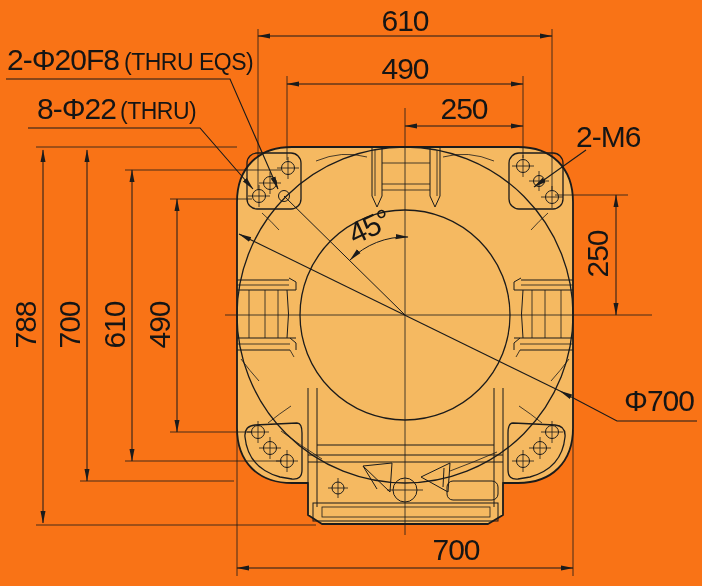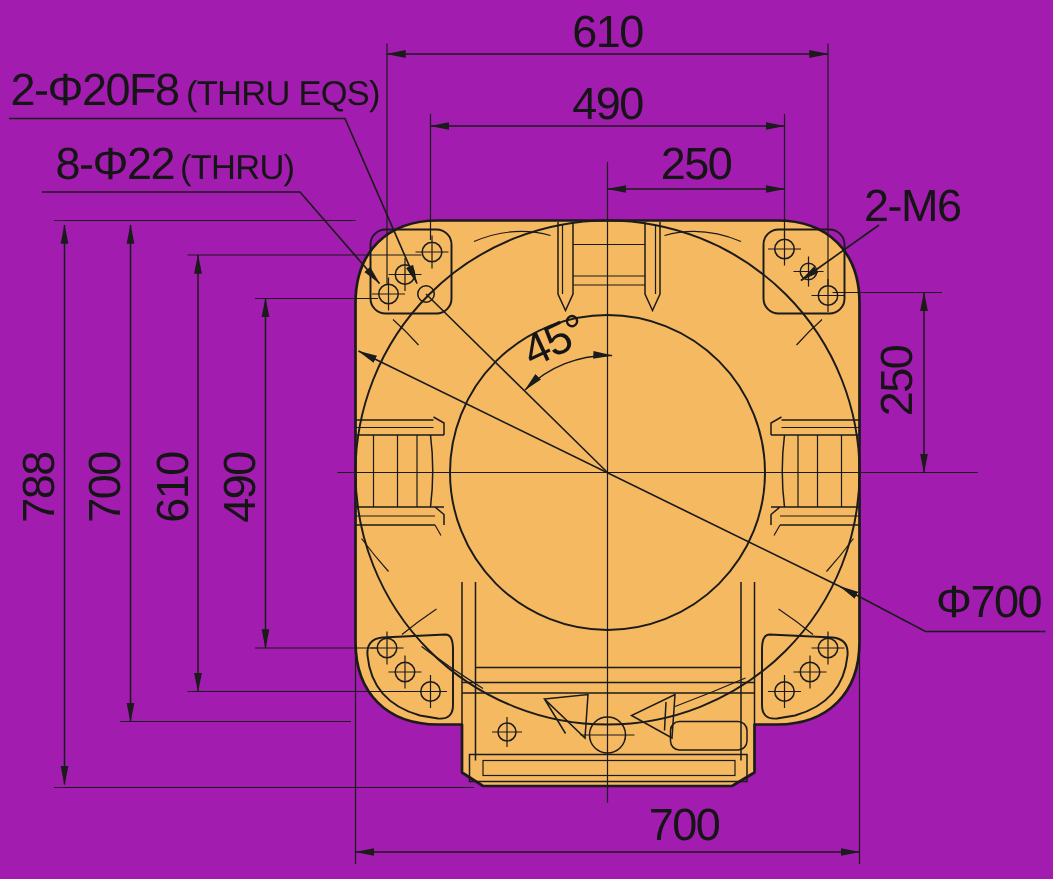--- a/index.html
+++ b/index.html
@@ -1,16 +1,16 @@
 <!DOCTYPE html>
 <html><head>
 <meta charset="utf-8">
 <style>
   html,body{margin:0;padding:0;background:#ffffff;}
-  #stage{position:relative;width:702px;height:586px;background:#a21caf;overflow:hidden;}
+  #stage{position:relative;width:702px;height:586px;background:#f97316;overflow:hidden;}
   svg{display:block;}
   svg text{font-family:"Liberation Sans", sans-serif; fill:#151515;}
   .num{font-size:30px; letter-spacing:-1px;}
   .note{font-size:23px; letter-spacing:-0.5px;}
   .mid{text-anchor:middle;}
   .sil{stroke:#1b1b1b;stroke-width:1.8;stroke-linejoin:round;}
   .d13{fill:none;stroke:#1b1b1b;stroke-width:1.3;}
   .d10{fill:none;stroke:#1b1b1b;stroke-width:1;}
   .thin{fill:none;stroke:#1b1b1b;stroke-width:0.8;}
   .dim{fill:none;stroke:#1b1b1b;stroke-width:1;}

